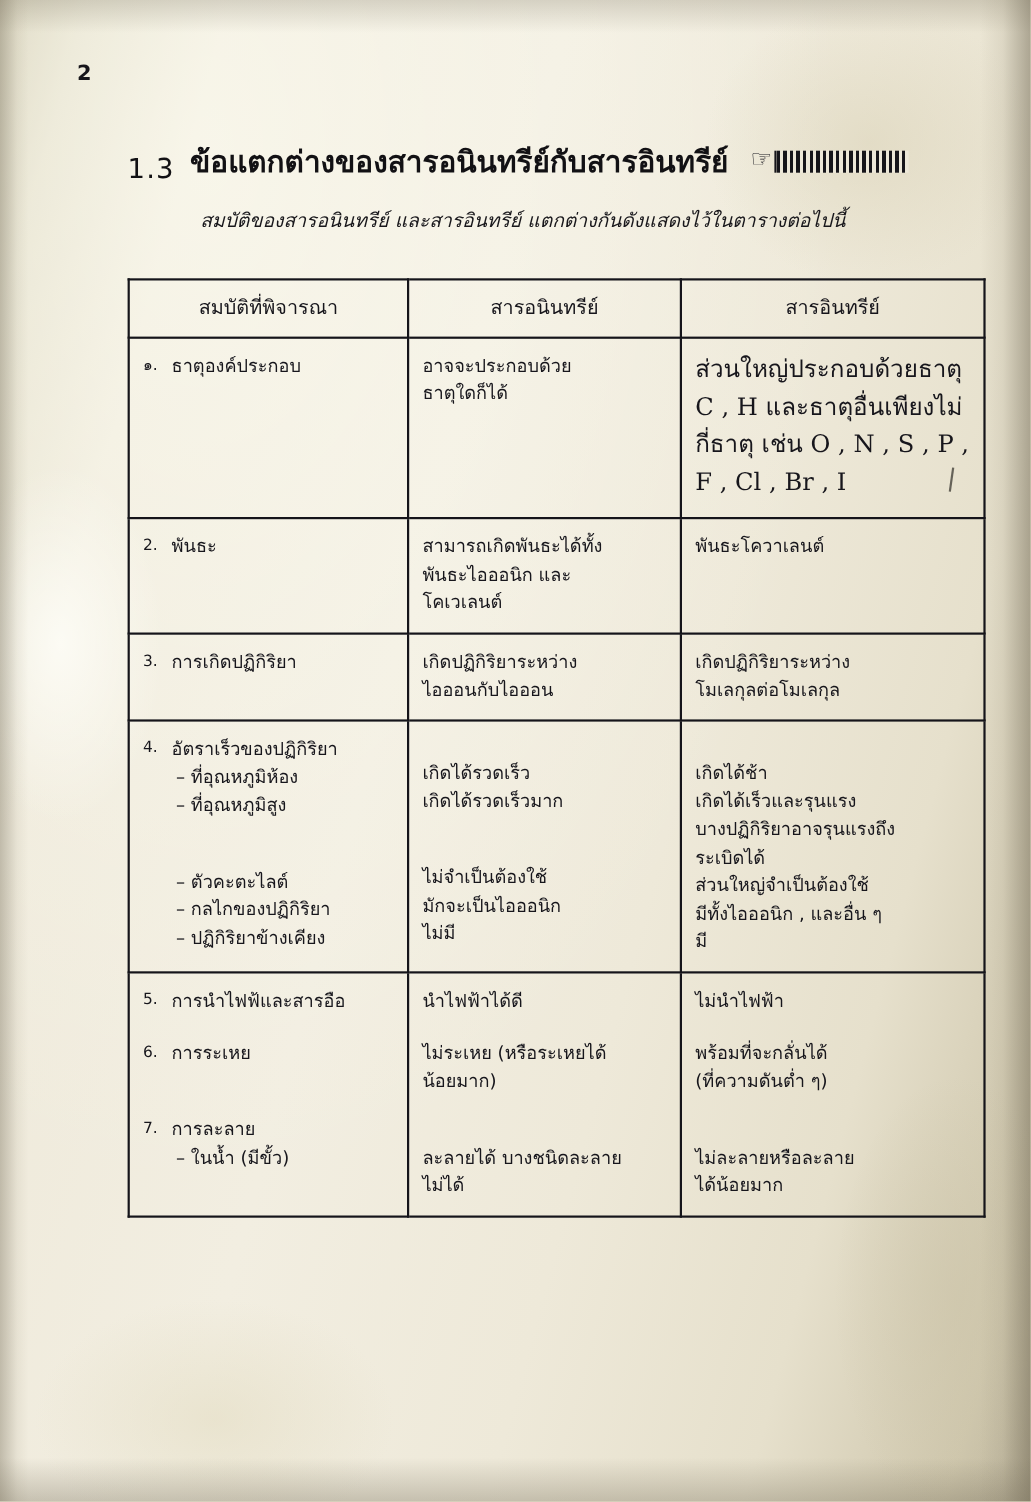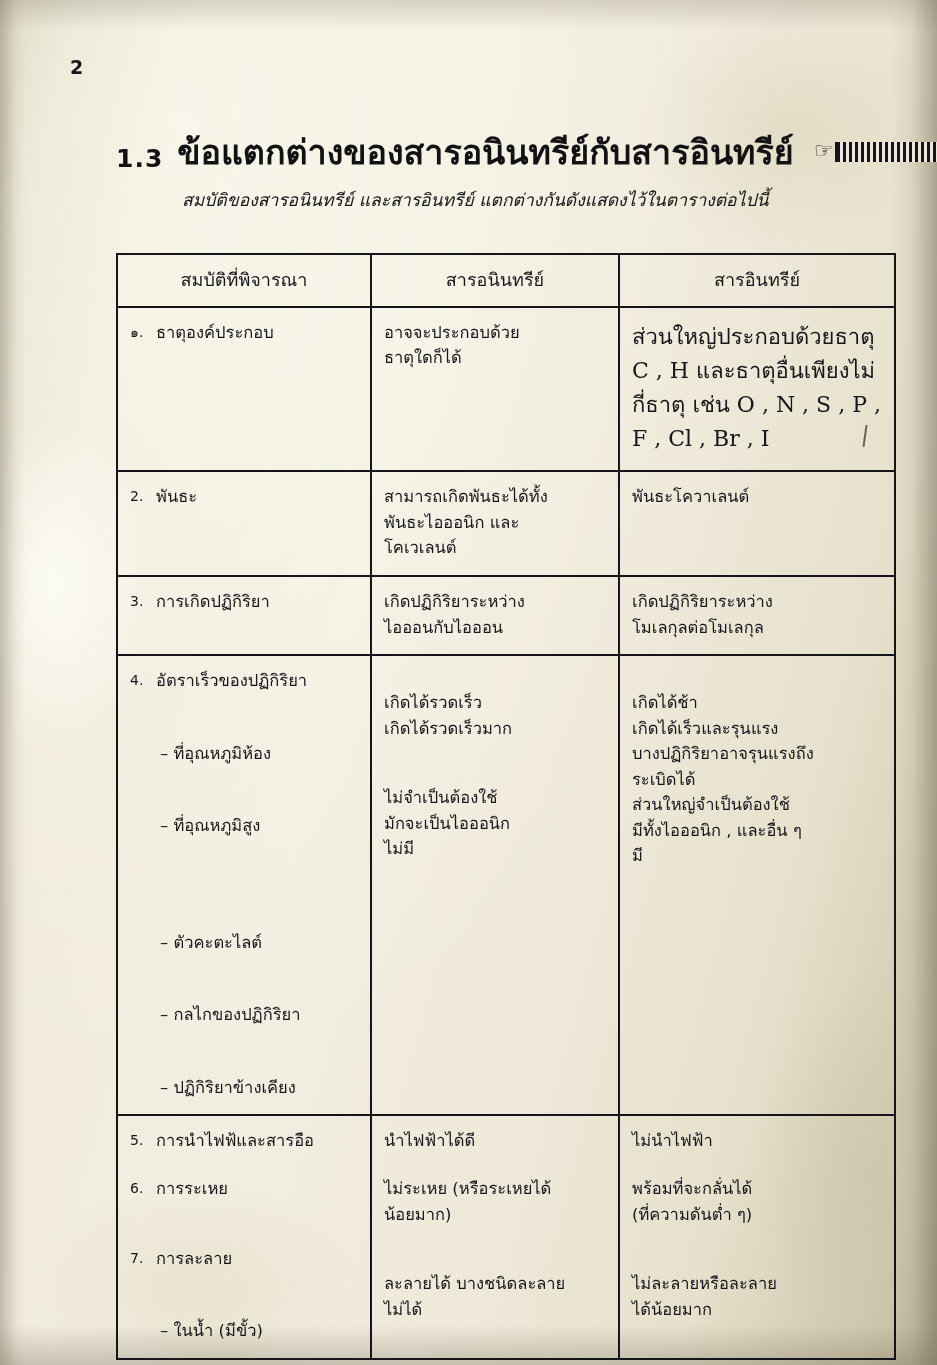--- a/index.html
+++ b/index.html
@@ -62,30 +62,30 @@
   .heading {
     position: absolute;
     left: 116px;
     top: 125px;
     display: flex;
     align-items: center;
     gap: 14px;
   }
   .heading .num {
     font-family: "DejaVu Sans", sans-serif;
-    font-weight: bold;
+    font-weight: normal;
     font-size: 25px;
     letter-spacing: 1px;
     color: #121114;
     margin-top: 13px;
   }
   .heading .title {
     font-family: "DejaVu Sans", sans-serif;
     font-weight: bold;
-    font-size: 34px;
+    font-size: 27px;
     color: #121114;
     white-space: nowrap;
   }
   .heading .marker {
     display: flex;
     align-items: center;
     gap: 2px;
     margin-left: 6px;
   }
   .hand-icon {
@@ -143,21 +143,20 @@
     gap: 10px;
   }
   .row-label .idx {
     font-size: 14px;
     min-width: 16px;
     padding-top: 2px;
   }
   .row-label .txt { flex: 1; }
   .sub {
     padding-left: 30px;
-    margin-top: 47px;
   }
   .center { text-align: left; }
   .formula {
     font-family: "DejaVu Serif", serif;
     font-size: 22px;
   }
   .gap { height: 22px; }
 
   .spine-mark {
     position: absolute;

